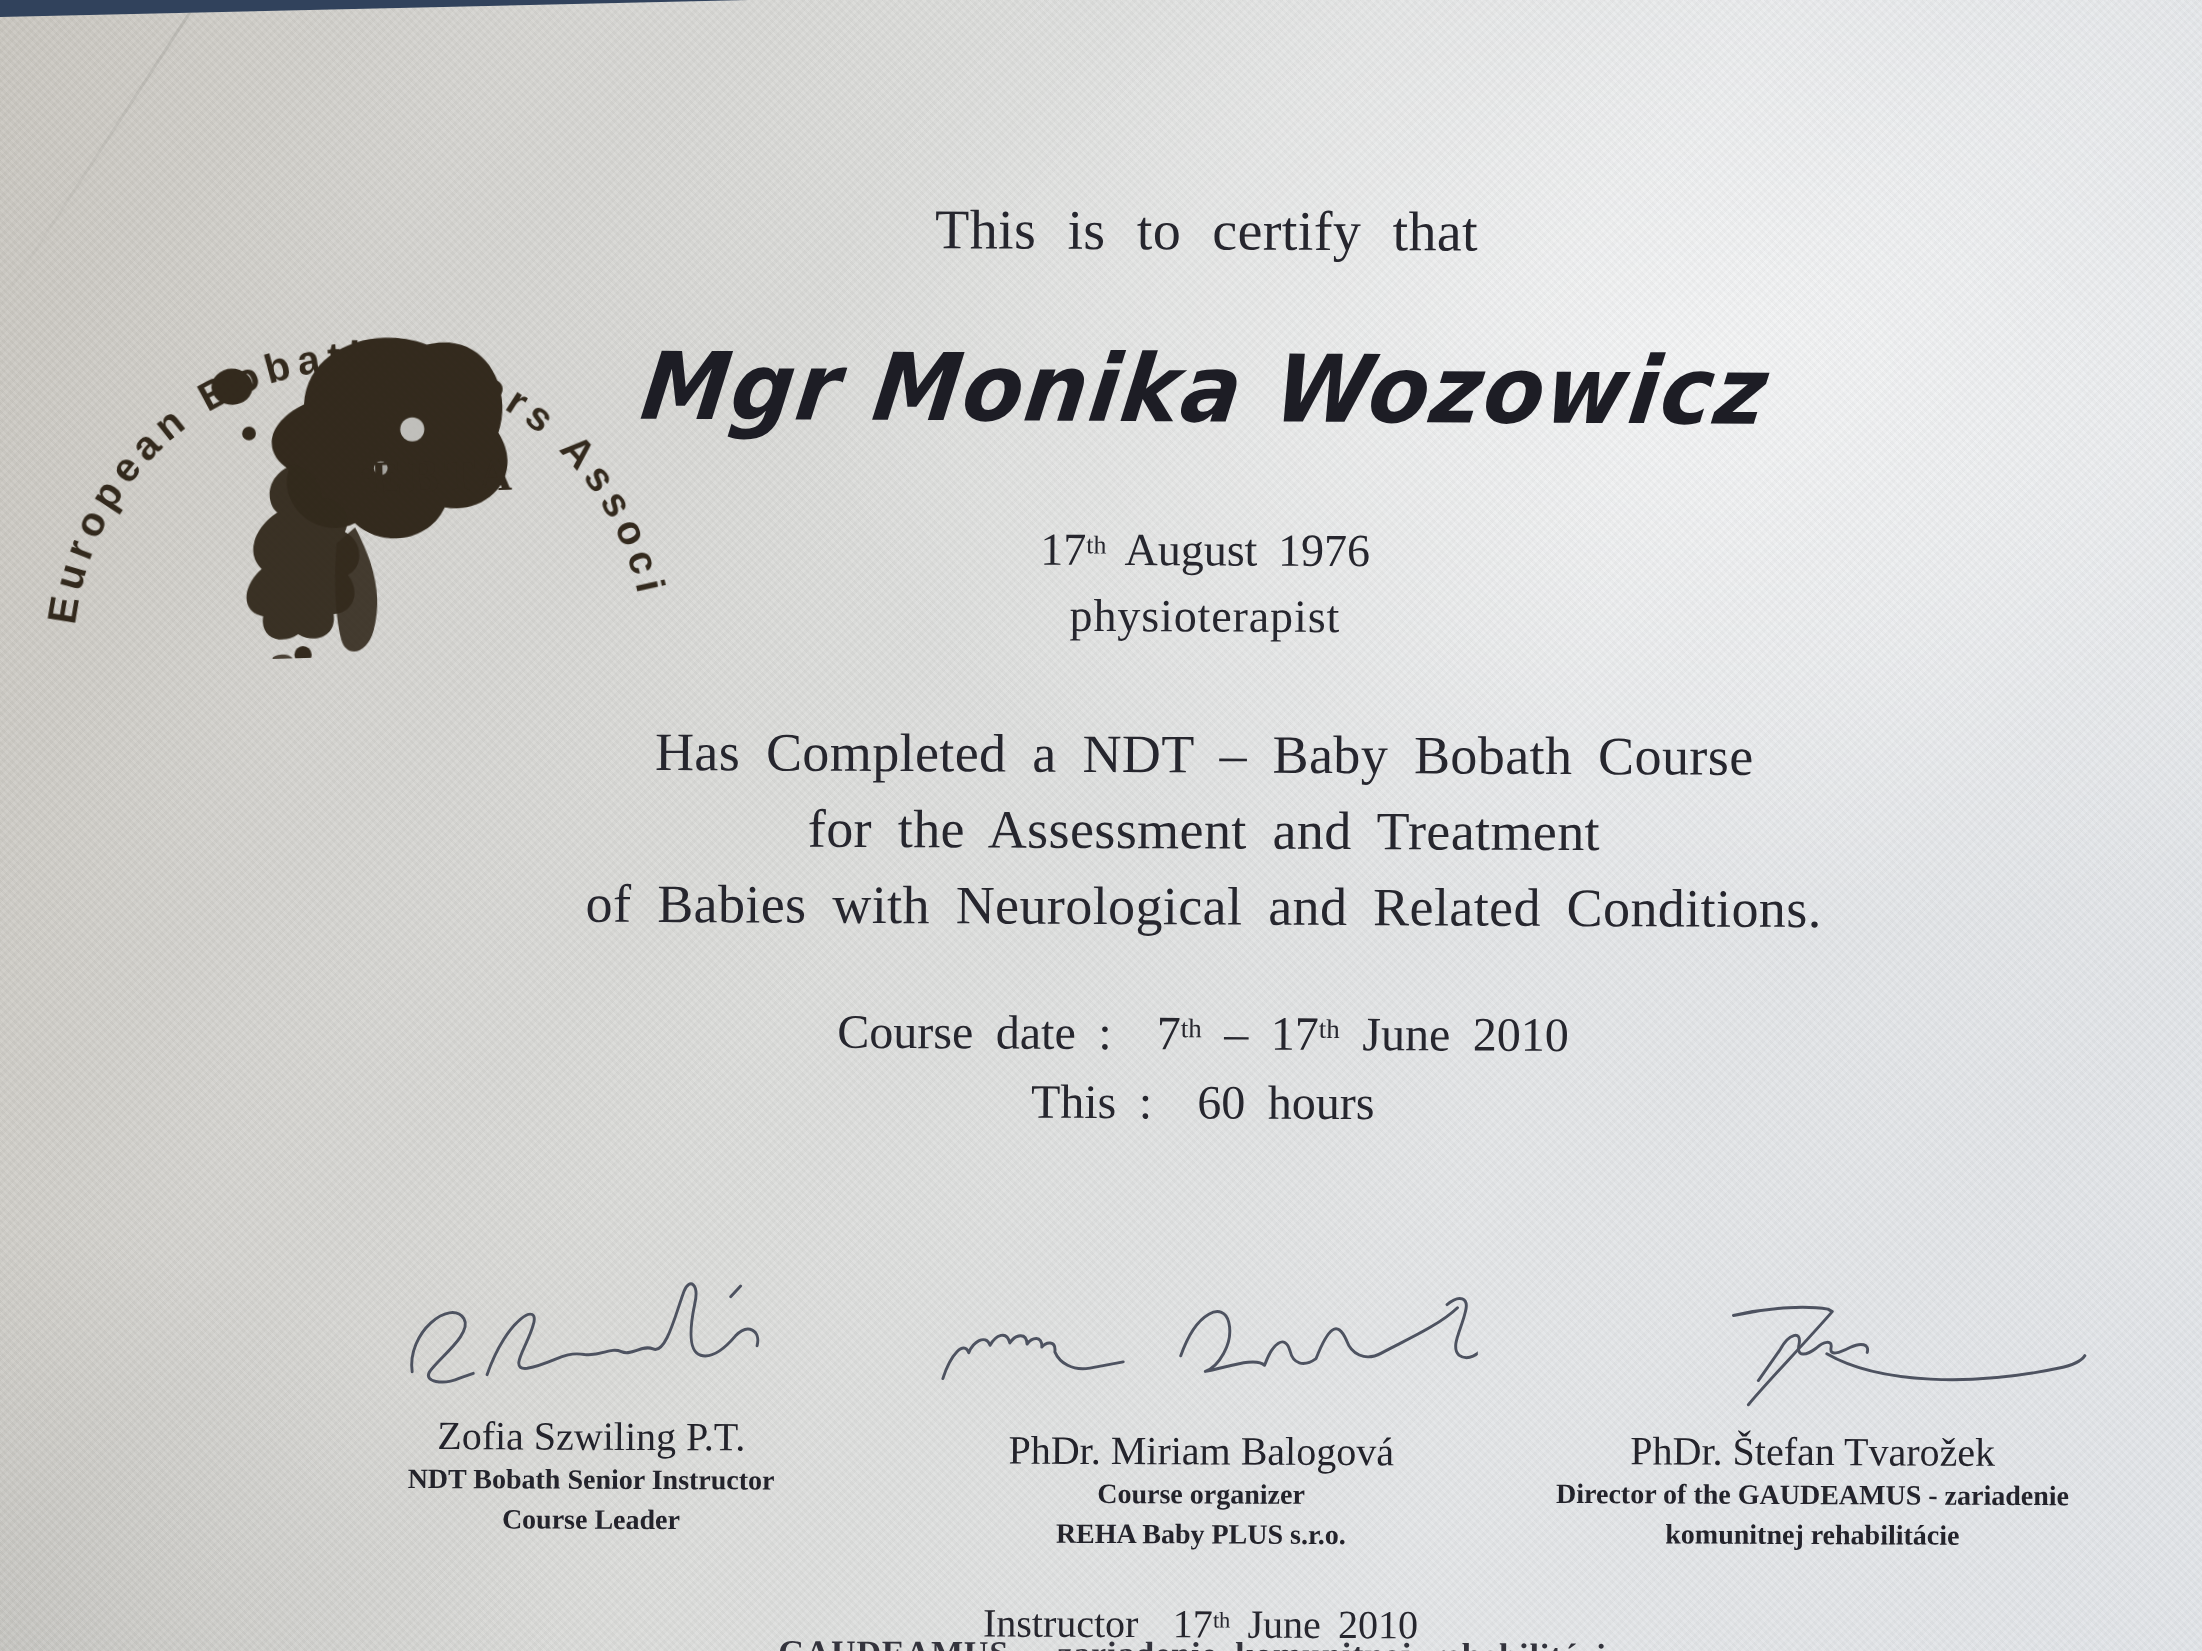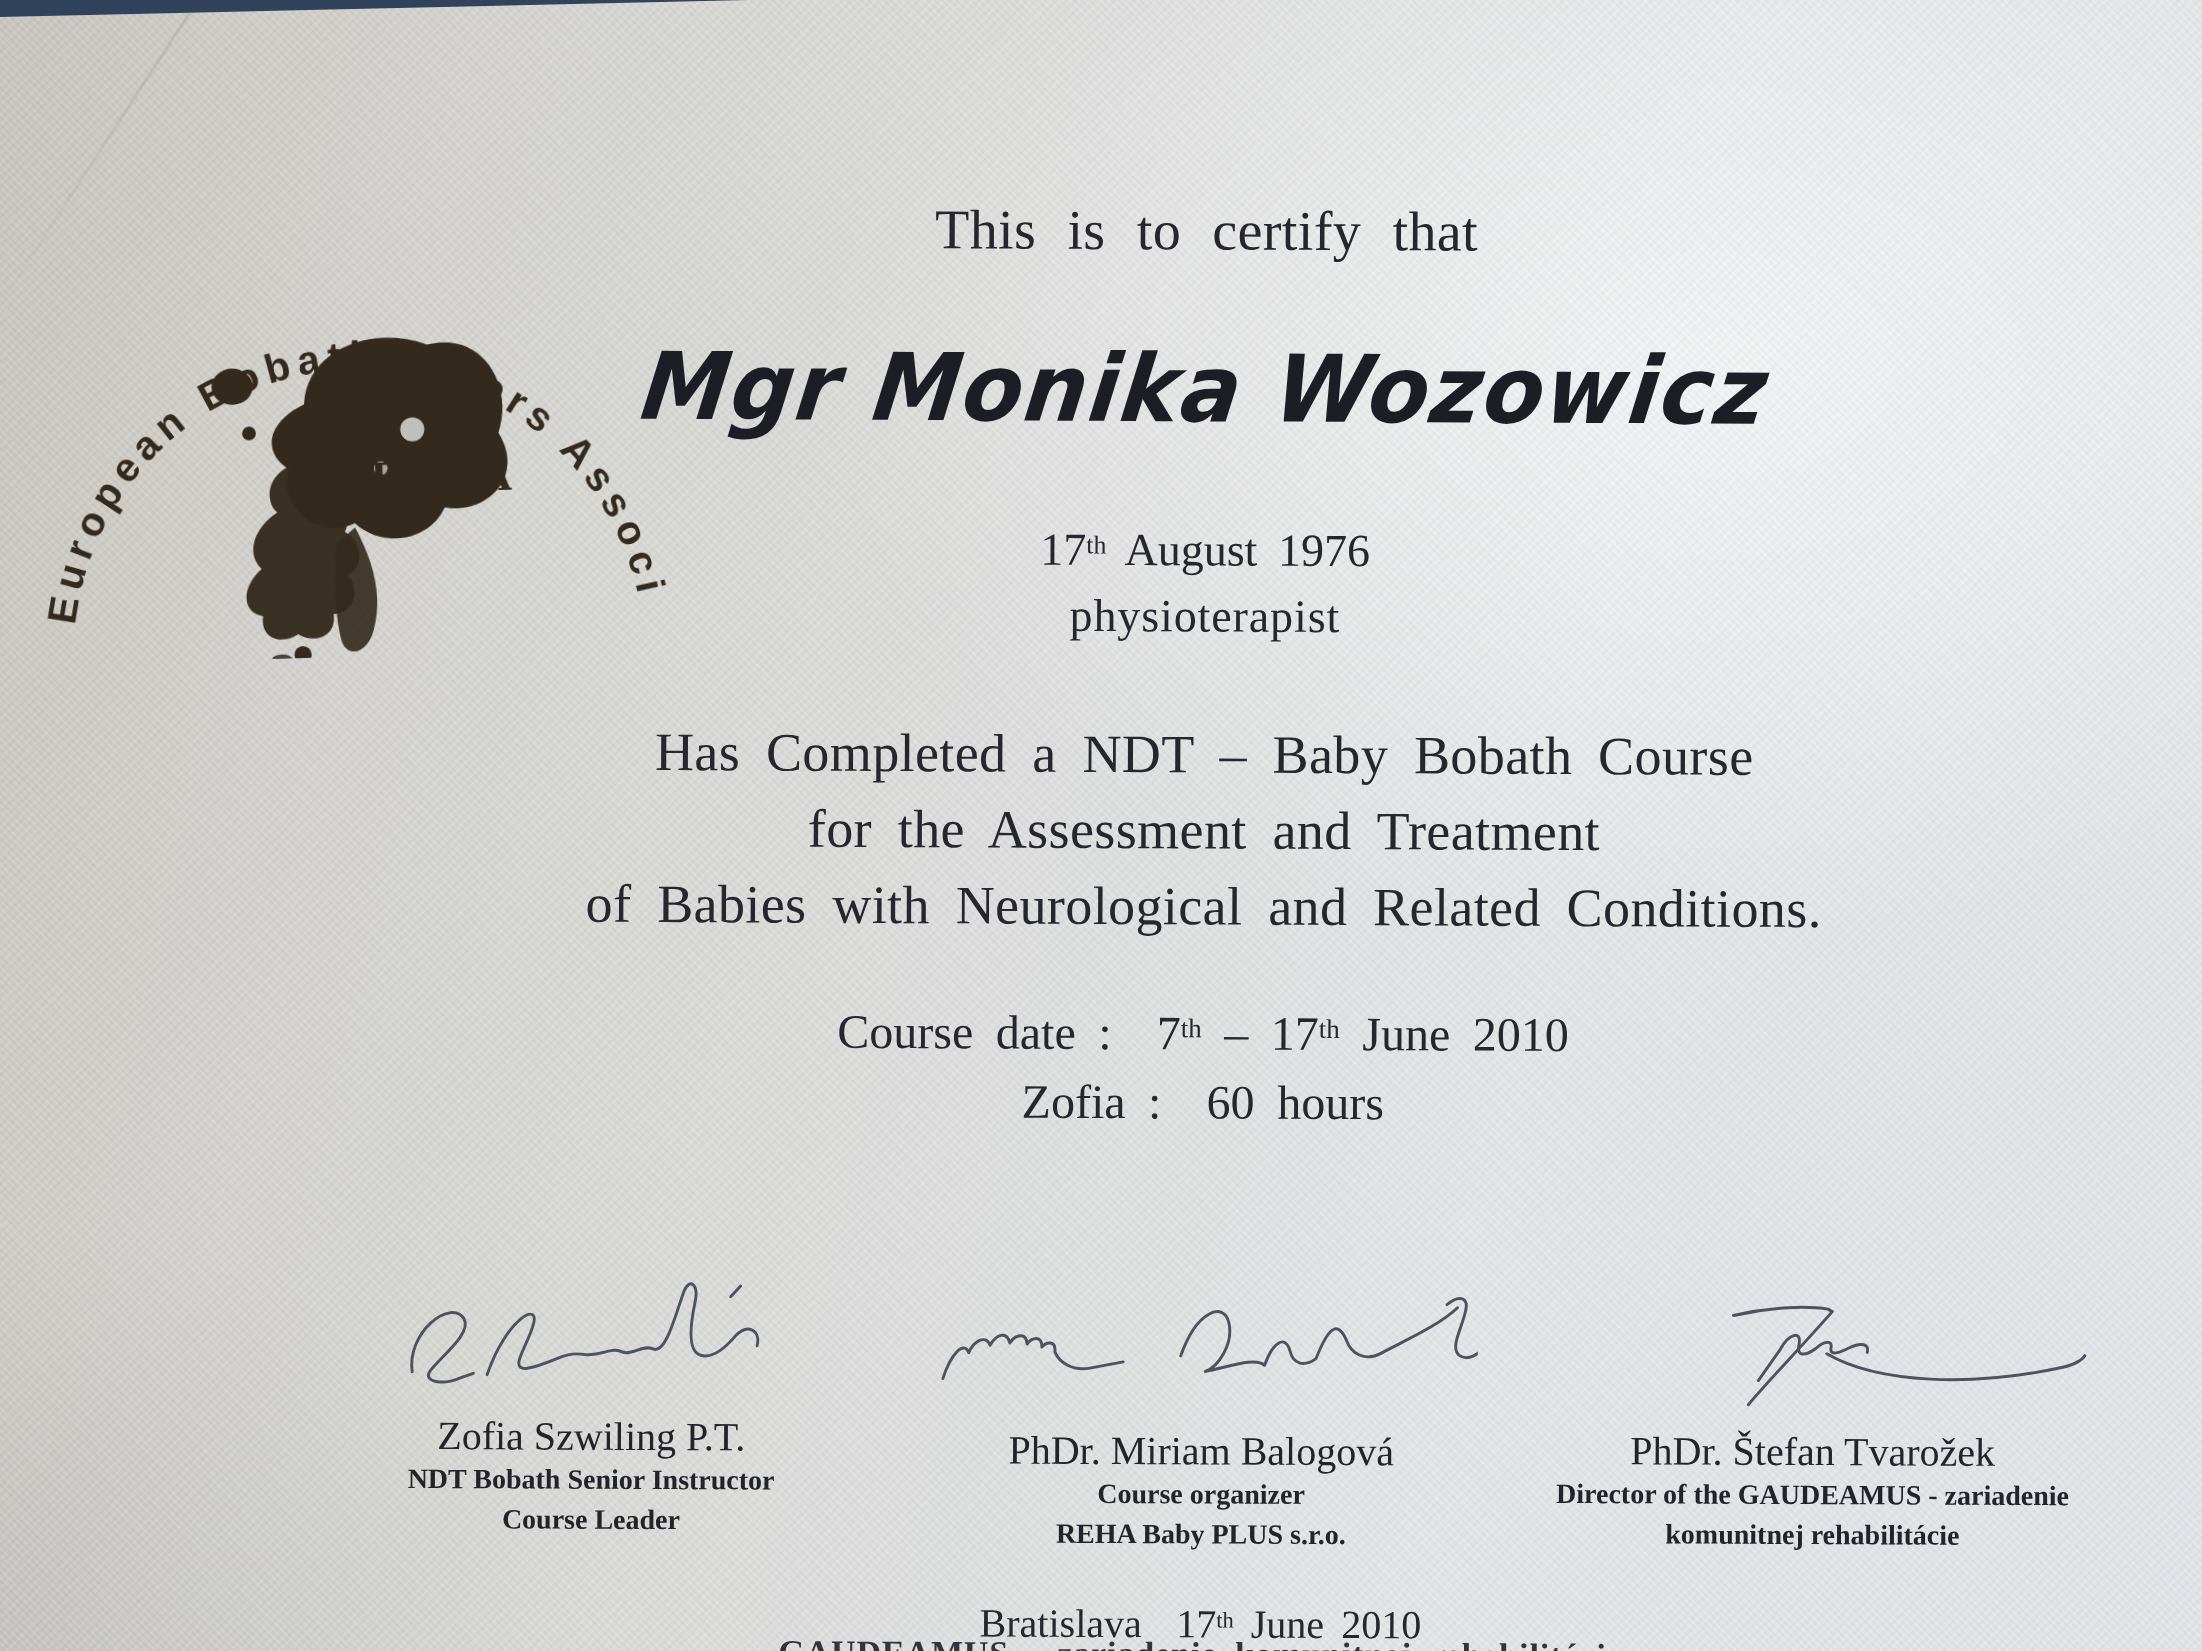--- a/index.html
+++ b/index.html
@@ -135,21 +135,21 @@
     <div class="completed">
       <div>Has Completed a NDT – Baby Bobath Course</div>
       <div>for the Assessment and Treatment</div>
       <div>of Babies with Neurological and Related Conditions.</div>
     </div>
 
     <div class="line coursedate">
       <span>Course date :</span>&nbsp; <span>7</span><sup>th</sup> <span>–</span> <span>17</span><sup>th</sup> <span>June 2010</span>
     </div>
     <div class="line total">
-      <span>Zofia :</span>&nbsp; <span>60 hours</span>
+      <span>This :</span>&nbsp; <span>60 hours</span>
     </div>
 
     <div class="sigcol sig-left">
       <svg class="sig-svg" width="404" height="138" viewBox="0 0 470 160">
         <path class="pen" d="M25,112 C20,66 72,28 87,52 C97,70 55,98 45,113 C38,124 60,129 80,121 L96,116"></path>
         <path class="pen" d="M112,118 C137,52 178,33 167,63 C160,86 136,114 159,112 C191,107 201,93 226,98 C246,101 256,90 269,96 C281,102 293,88 306,94 C321,101 334,52 344,28 C351,12 362,20 356,43 C350,68 346,98 361,103 C376,108 392,93 402,82 C417,67 432,76 427,94"></path>
         <path class="pen" d="M398,36 L410,24"></path>
       </svg>
       <div class="sig-name">Zofia Szwiling P.T.</div>
       <div class="sig-role">NDT Bobath Senior Instructor</div>
@@ -172,19 +172,19 @@
         <path class="pen" d="M42,22 C88,12 130,12 152,16 L157,19 C122,58 80,100 58,126"></path>
         <path class="pen" d="M70,98 L96,62 C106,44 121,40 118,56 C114,72 126,70 138,61 C146,54 157,51 155,61 C153,71 165,67 177,61 C190,55 200,57 197,67"></path>
         <path class="pen" d="M150,68 C210,104 320,108 420,88 C436,85 446,80 450,74"></path>
       </svg>
       <div class="sig-name">PhDr. Štefan Tvarožek</div>
       <div class="sig-role">Director of the GAUDEAMUS - zariadenie</div>
       <div class="sig-role">komunitnej rehabilitácie</div>
     </div>
 
     <div class="line bratislava">
-      <span>Bratislava</span>&nbsp; <span>17</span><sup>th</sup> <span>June 2010</span>
+      <span>Instructor</span>&nbsp; <span>17</span><sup>th</sup> <span>June 2010</span>
     </div>
     <div class="line partialfooter">GAUDEAMUS - zariadenie komunitnej rehabilitácie</div>
 
   </div>
 </div>
 
 
 </body></html>

